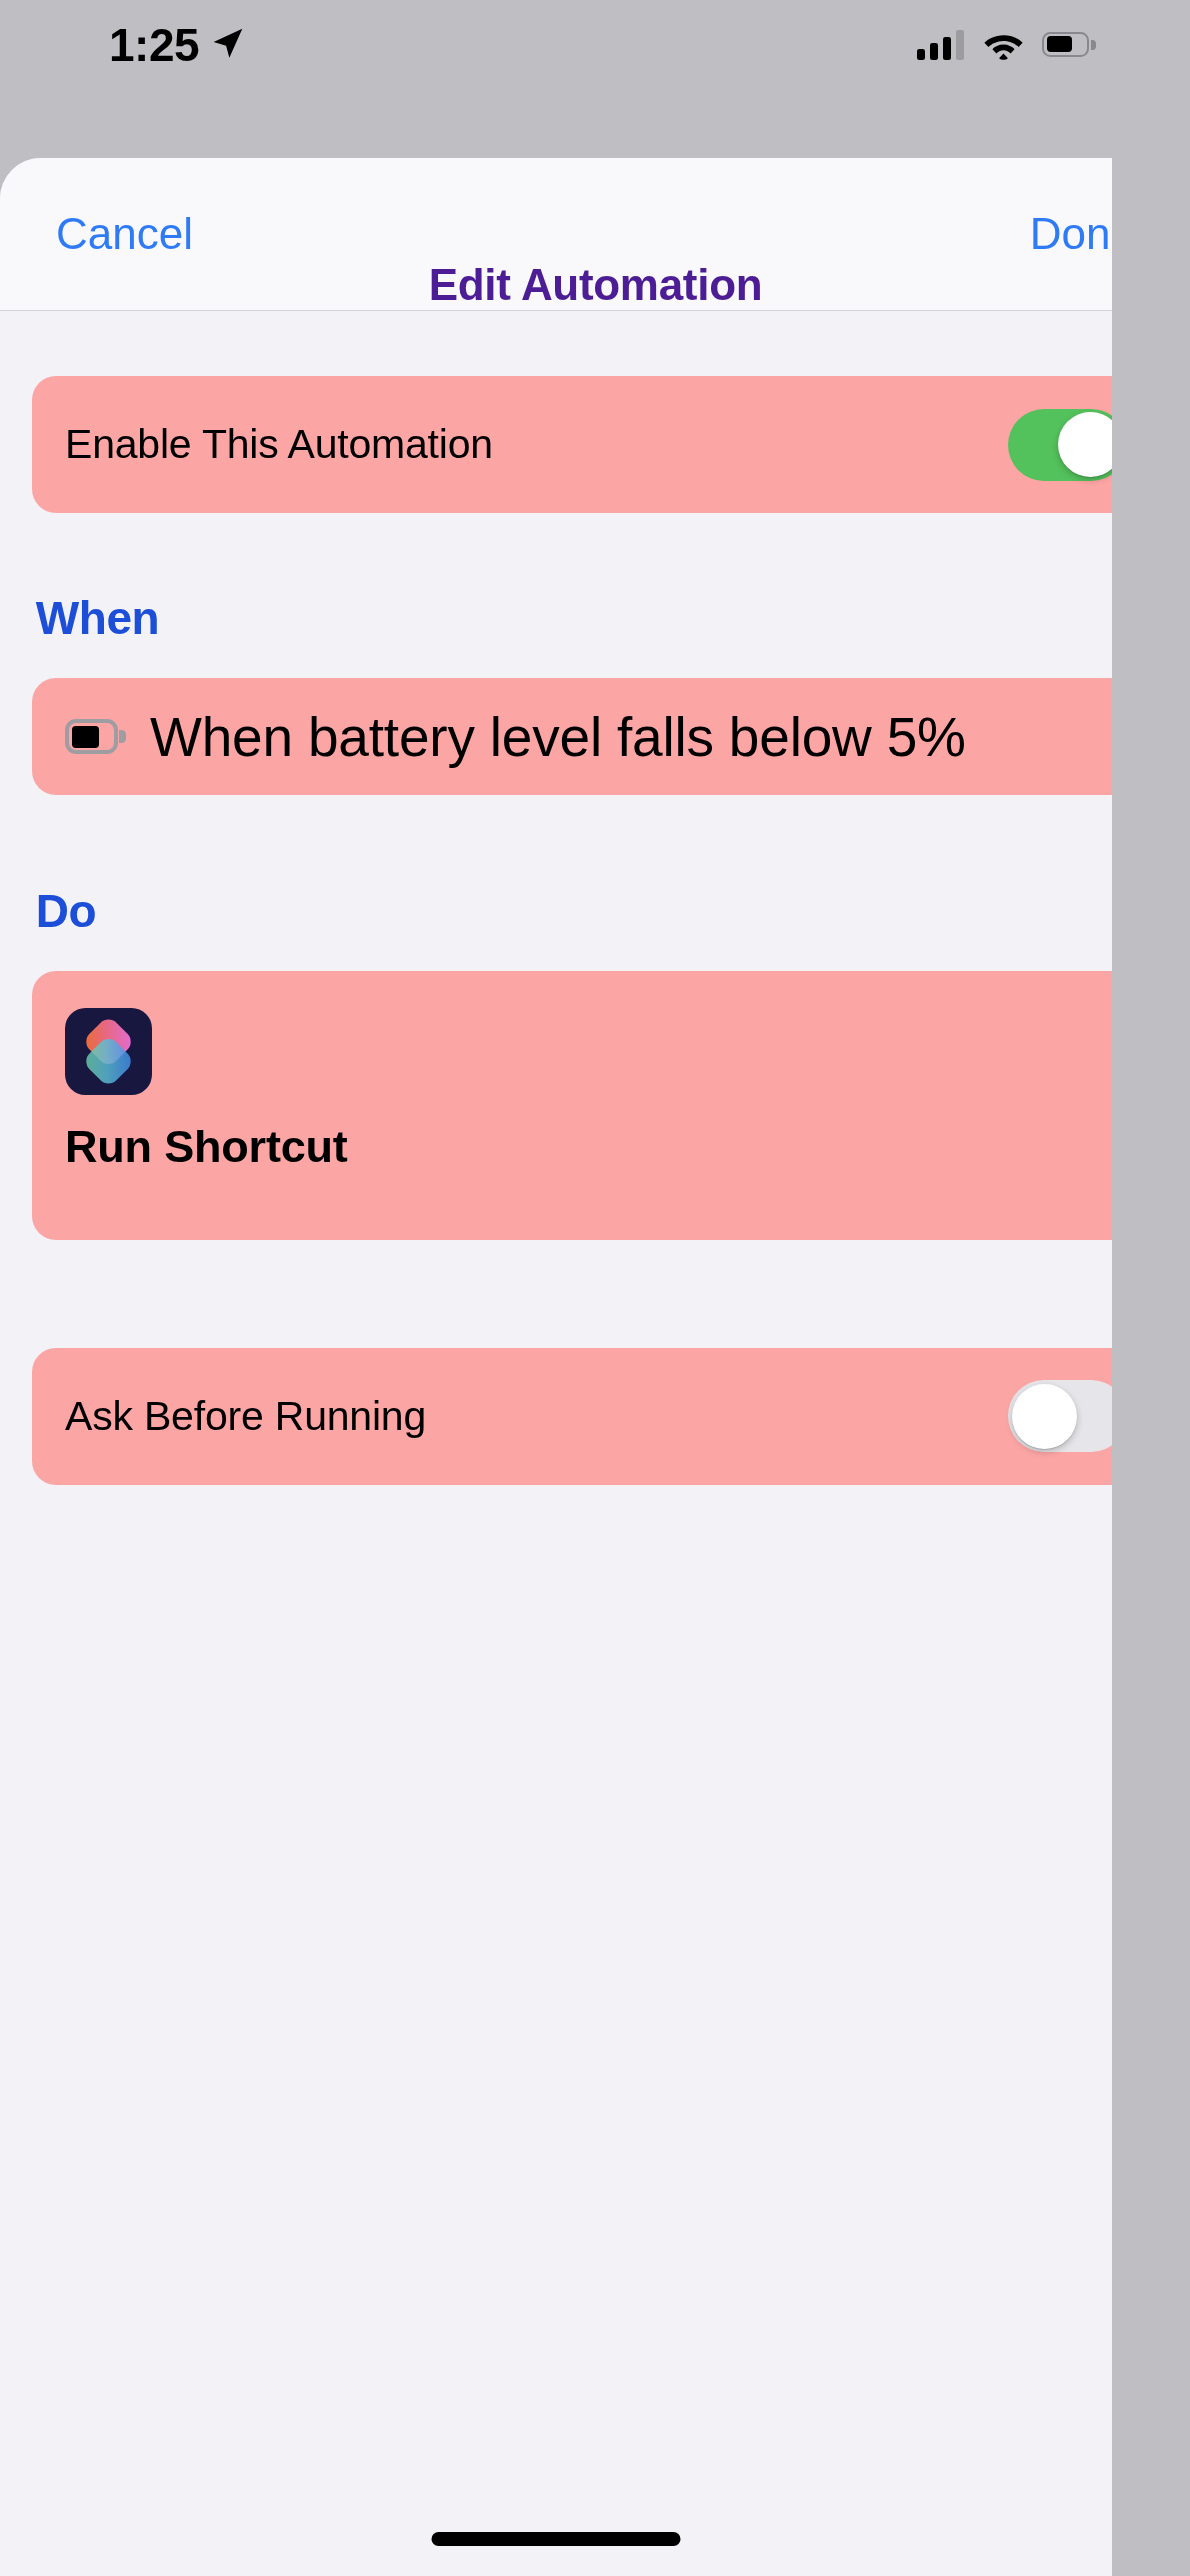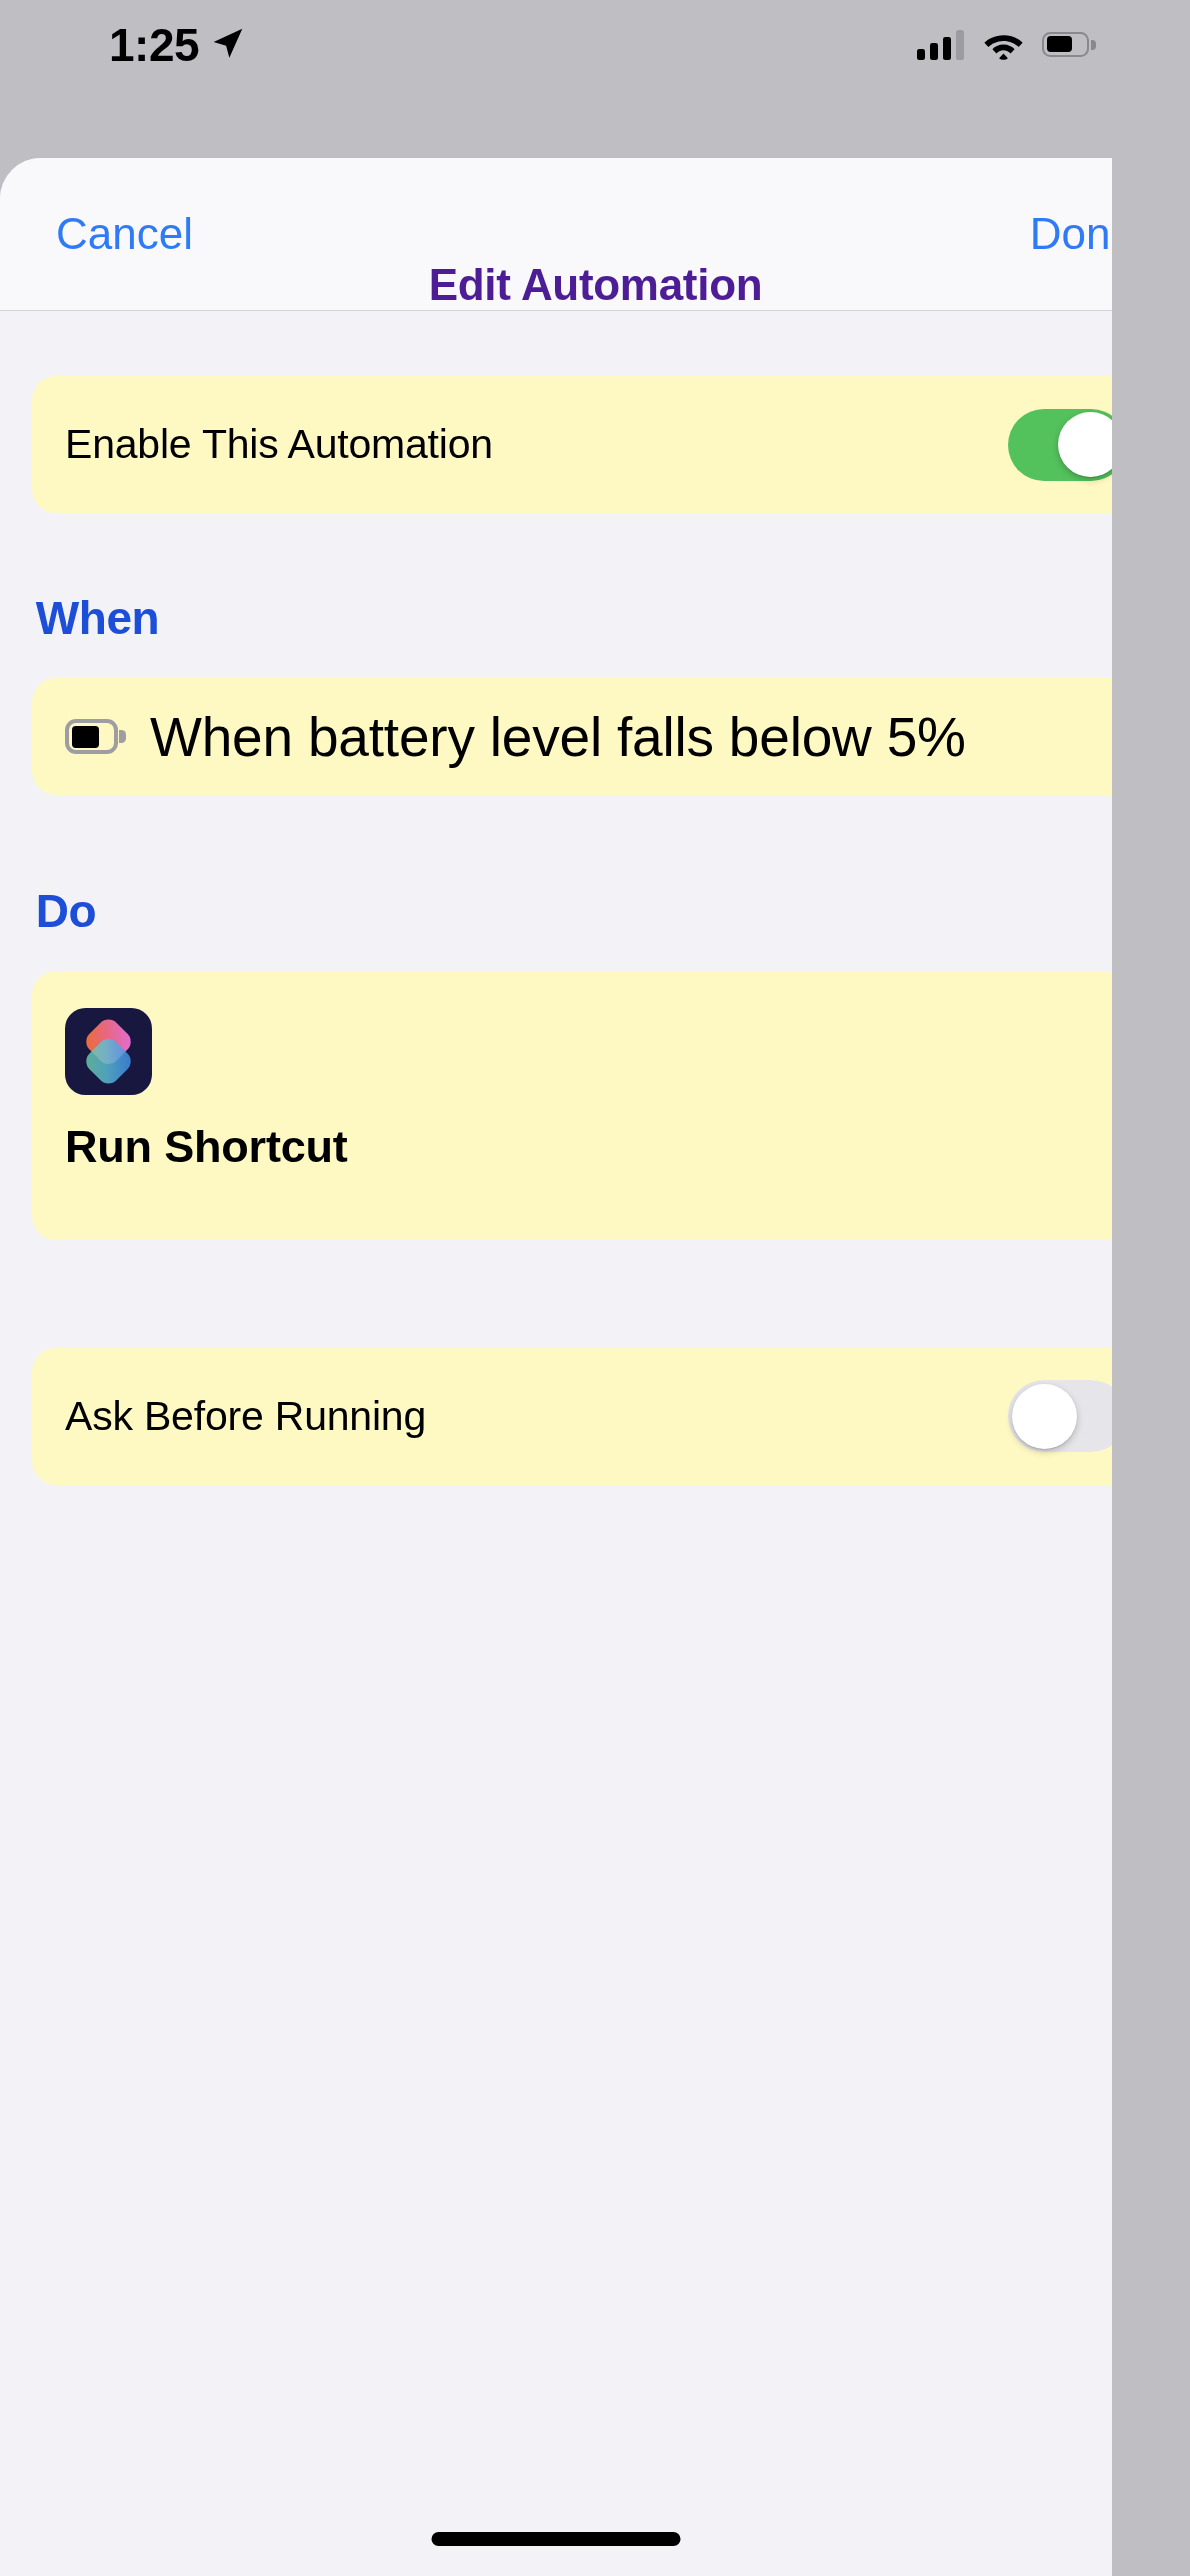--- a/index.html
+++ b/index.html
@@ -139,21 +139,21 @@
   }
 
   
   #content {
     padding: 0 32px;
     background: #f2f2f7;
     height: 2265px;
   }
 
   .card {
-    background: #fef9c3;
+    background: #fca5a5;
     border-radius: 24px;
     width: 100%;
   }
 
   
   .toggle-row {
     display: flex;
     align-items: center;
     justify-content: space-between;
     height: 137px;

